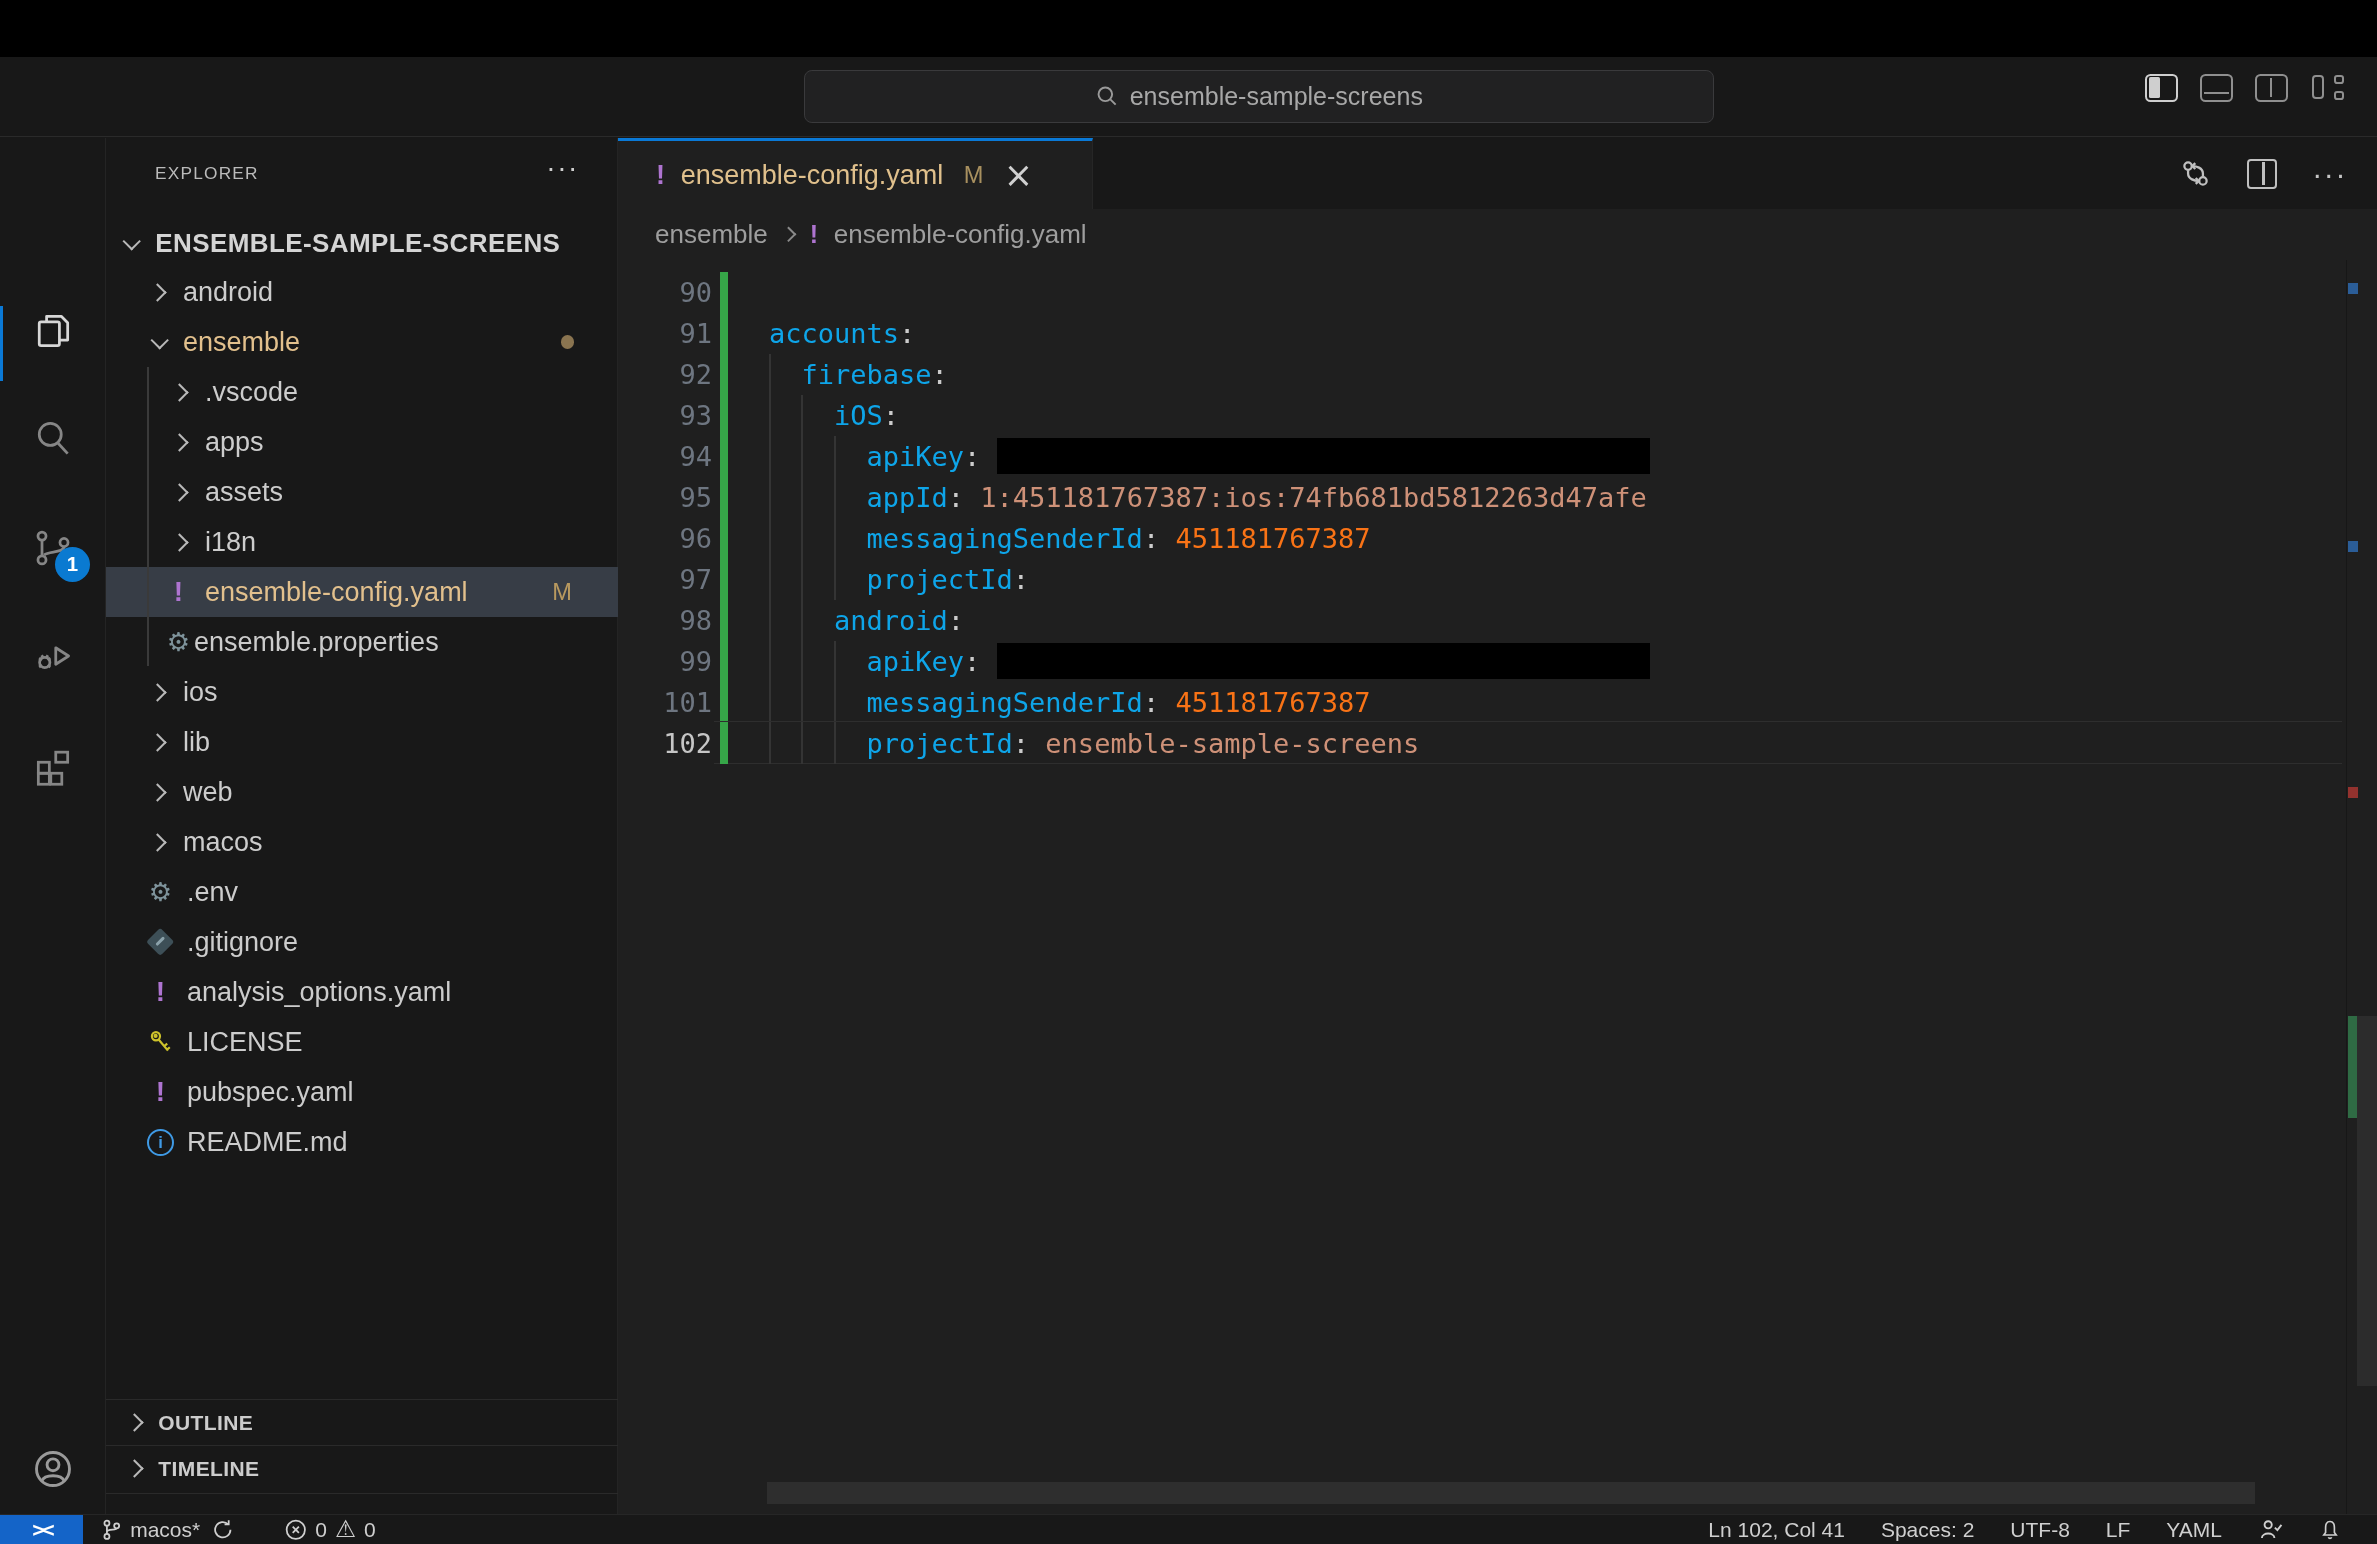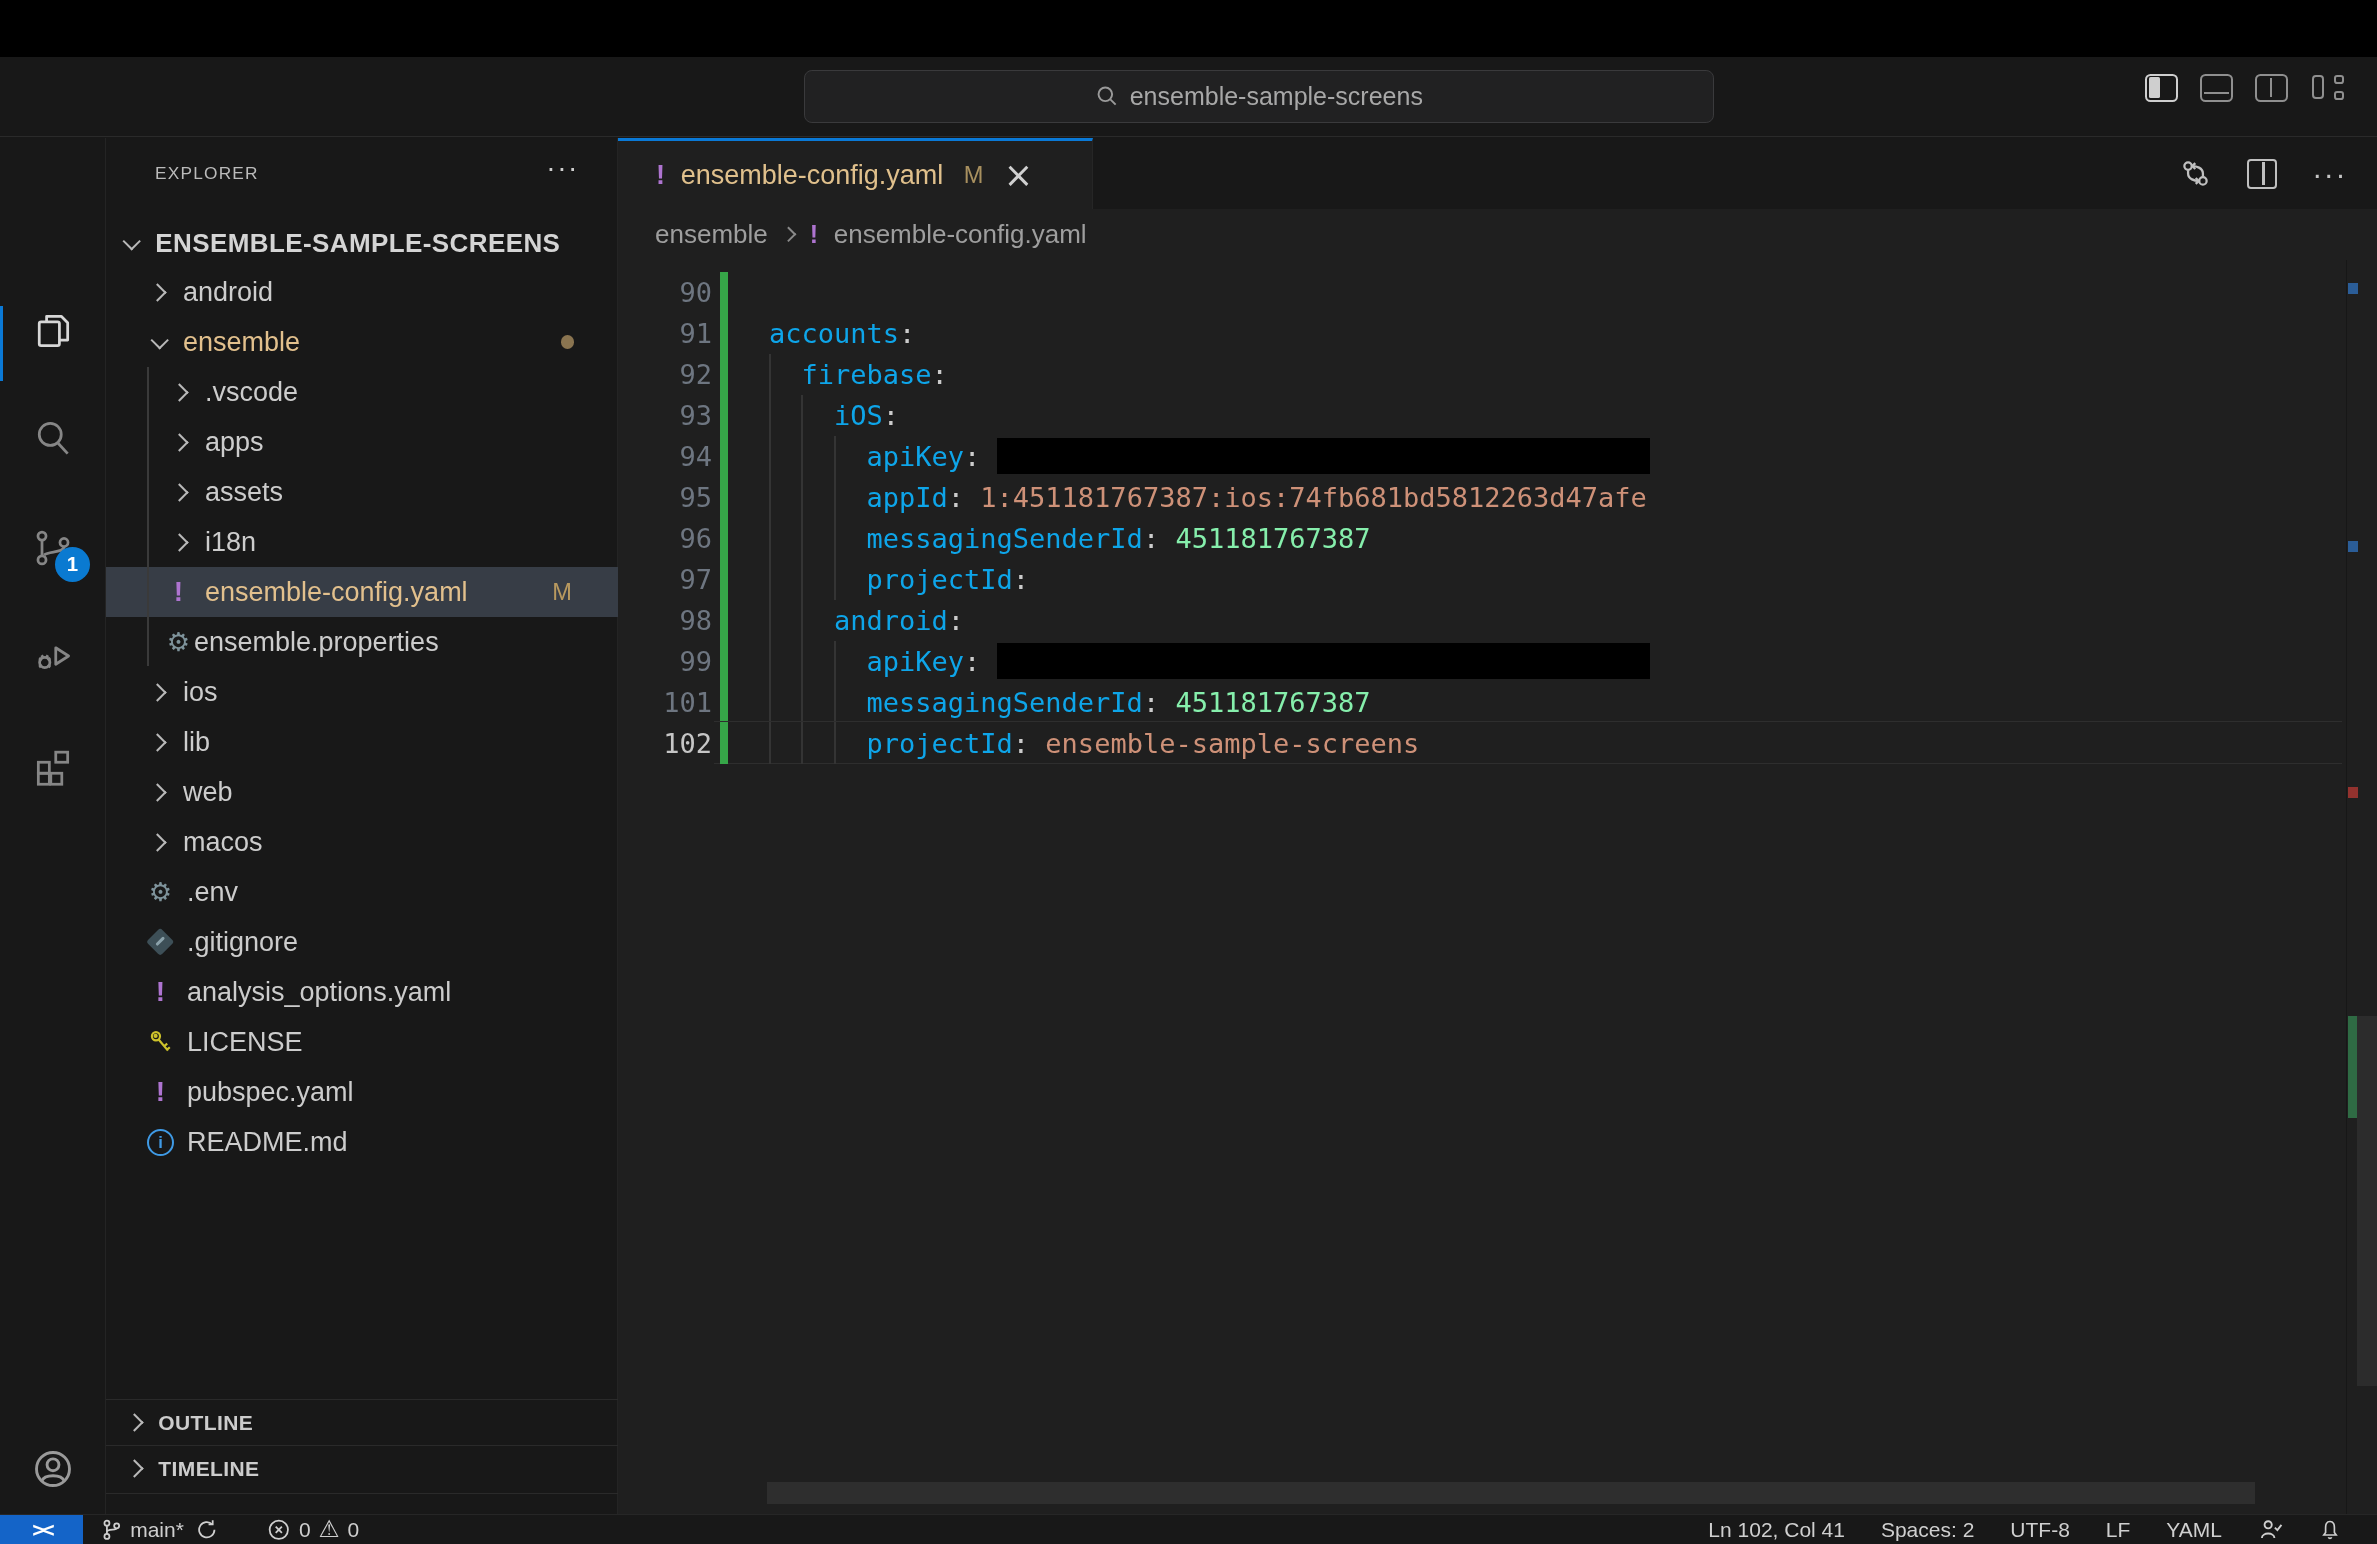--- a/index.html
+++ b/index.html
@@ -76,21 +76,21 @@
   #breadcrumb .t{font-size:26px;color:#9e9e9e;}
   #breadcrumb .chev{width:8.6px;height:8.6px;border-color:#8a8a8a;border-width:2px;}
   #breadcrumb .fi-yaml{font-size:25px;width:auto;}
   #code{position:absolute;left:0;top:134px;width:1760px;}
   .code-line{height:41px;position:relative;font-family:"DejaVu Sans Mono",monospace;font-size:27px;line-height:41px;}
   .ln{position:absolute;left:0;width:94px;text-align:right;color:#6e7681;}
   .ln.cur{color:#c6c6c6;}
   .gitbar{position:absolute;left:102px;width:7.9px;top:0;bottom:0;background:#36a648;}
   .guide{position:absolute;top:0;bottom:0;width:1.6px;background:#343434;}
   .ctext{position:absolute;left:151px;white-space:pre;}
-  .tok-k{color:#0ea5e9;}.tok-p{color:#cccccc;}.tok-s{color:#ce9178;}.tok-n{color:#86efac;}
+  .tok-k{color:#0ea5e9;}.tok-p{color:#cccccc;}.tok-s{color:#ce9178;}.tok-n{color:#f97316;}
   .redact{display:inline-block;width:653px;height:36px;background:#000;vertical-align:-7.9px;}
   .curline{position:absolute;left:96px;right:36px;top:-1.6px;bottom:0;border-top:1.6px solid #2e2e2e;border-bottom:1.6px solid #2e2e2e;}
   .ruler-sep{position:absolute;left:1728px;top:122px;bottom:0;width:0.8px;background:#171717;}
   .rmark{position:absolute;left:1730px;width:10.2px;height:11px;}
   .rm-blue{background:#2b5d97;}.rm-red{background:#93322e;}
   .rm-green{position:absolute;left:1730px;top:878px;width:8.6px;height:102px;background:#2f6b44;}
   .vslider{position:absolute;left:1739px;top:878px;width:20.4px;height:370px;background:rgba(255,255,255,0.06);}
   .hslider{position:absolute;left:149px;top:1344px;width:1488px;height:22px;background:rgba(255,255,255,0.07);}
   
   #statusbar{left:0;top:1514px;width:2377px;height:30px;background:#181818;border-top:0.8px solid #262626;
@@ -439,21 +439,21 @@
     <div id="sb-left">
       <div class="sb-item">
         <svg width="23.6" height="23.6" viewBox="0 0 16 16">
           <g fill="none" stroke="#cfcfcf" stroke-width="1.2">
               <circle cx="4.7" cy="3.5" r="1.7"></circle>
               <circle cx="4.7" cy="12.5" r="1.7"></circle>
           <circle cx="11.3" cy="5.3" r="1.7"></circle>
               <path d="M4.7 5.2 V10.8 M4.7 9.5 C4.7 7 11.3 8.6 11.3 7"></path>
             </g>
           </svg>
-        <span>main*</span>
+        <span>macos*</span>
       </div>
       <svg width="23.6" height="23.6" viewBox="0 0 16 16">
         <g fill="none" stroke="#cfcfcf" stroke-width="1.2">
             <path d="M13.2 8 a5.2 5.2 0 1 1-1.5-3.7"></path>
             <path d="M12 1.6 V4.4 H9.2"></path>
           </g>
         </svg>
       <div id="sb-problems">
         <svg width="23.6" height="23.6" viewBox="0 0 16 16">
           <g fill="none" stroke="#cfcfcf" stroke-width="1.2">

